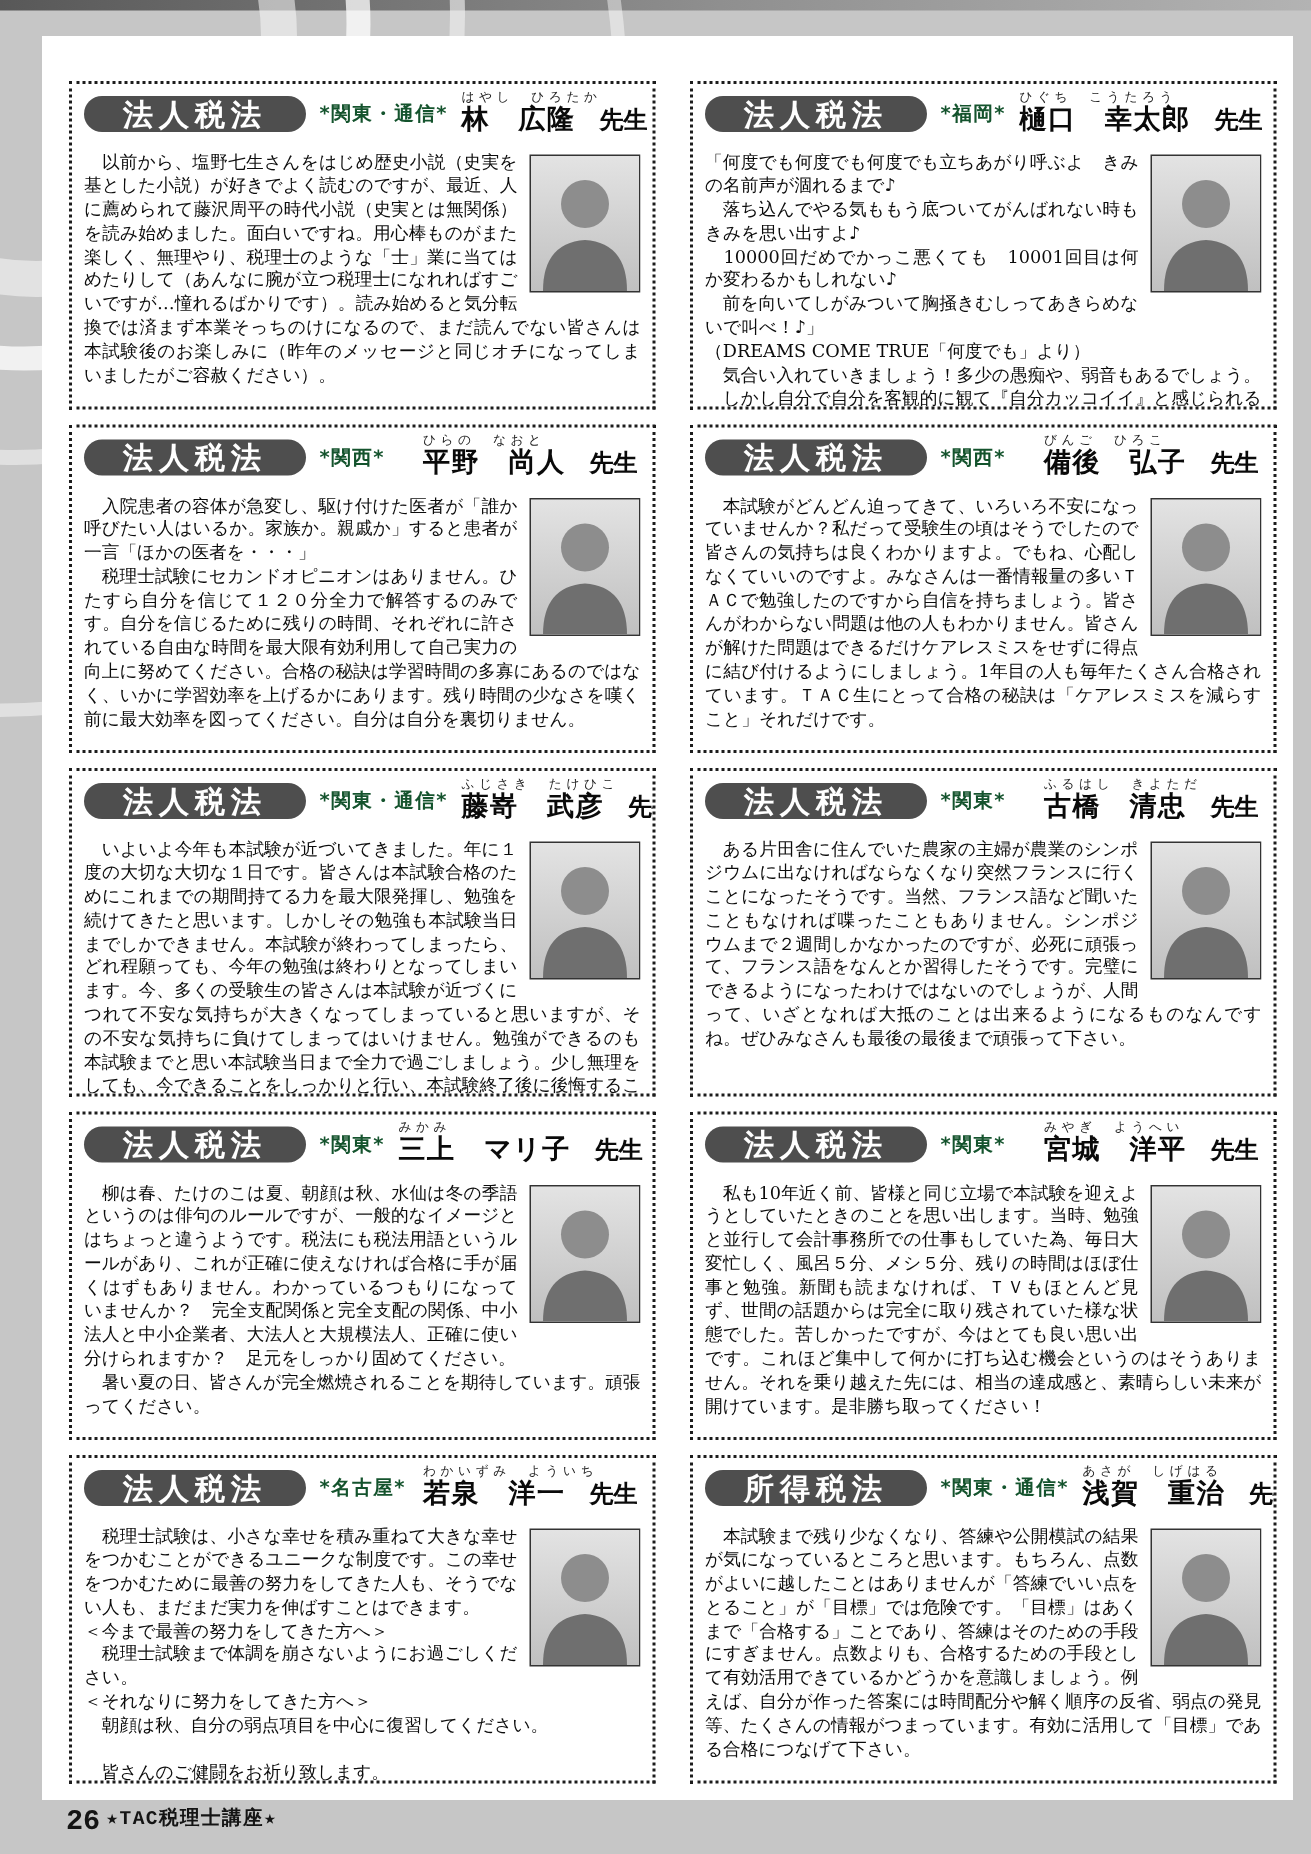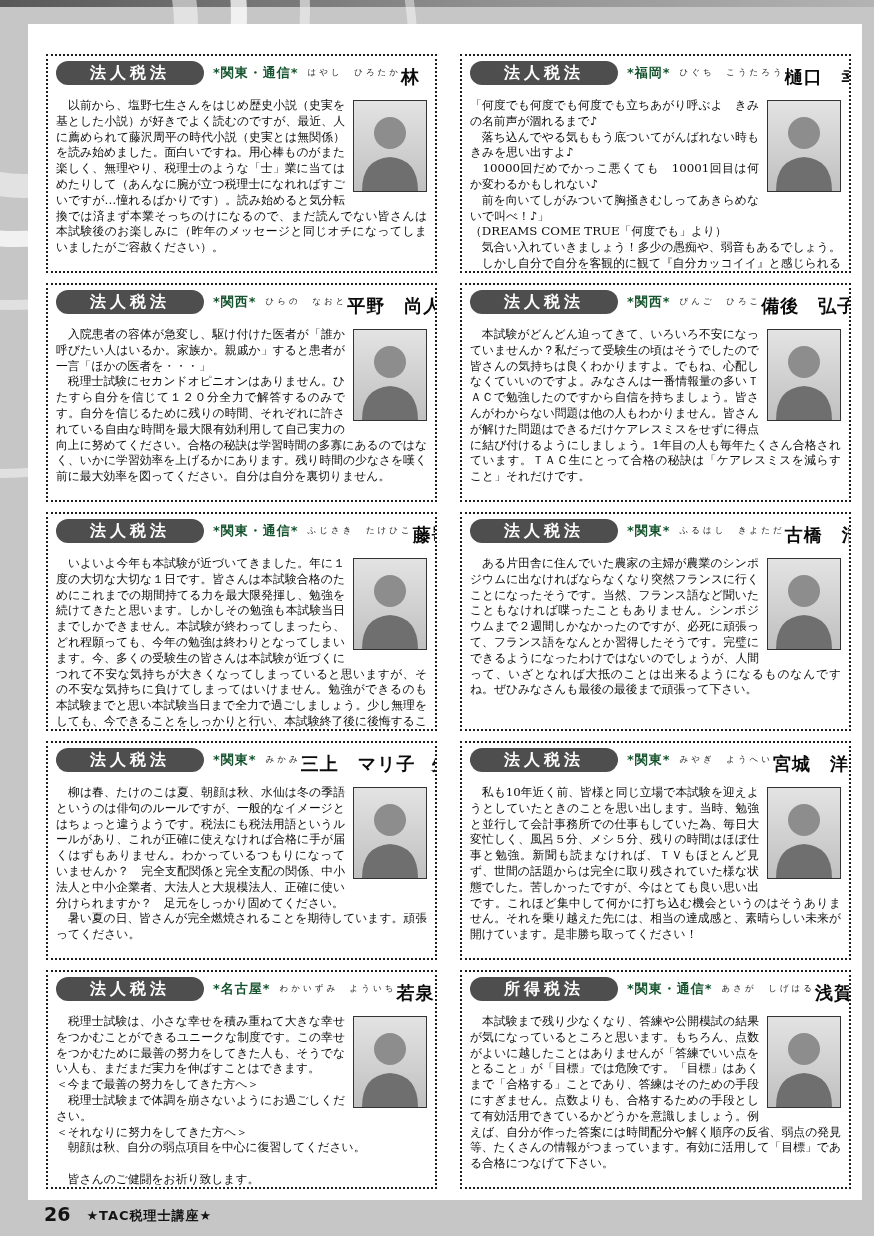--- a/index.html
+++ b/index.html
@@ -46,39 +46,39 @@
     margin-bottom:4px;
   }
   .badge{
     display:inline-block;
     min-width:148px;
     box-sizing:border-box;
     text-align:center;
     background:#4e4e4e;
     color:#ffffff;
     font-weight:bold;
-    font-size:16px;
+    font-size:20px;
     line-height:24px;
     letter-spacing:4px;
     border-radius:13px;
     padding:0 10px;
     margin-bottom:1px;
   }
   .loc{
     font-weight:bold;
     font-size:13px;
     color:#14532d;
     letter-spacing:1px;
     margin-bottom:4px;
     white-space:nowrap;
   }
   .namewrap{
     margin-left:auto;
     display:flex;
-    flex-direction:row;
+    flex-direction:column;
     align-items:flex-start;
     line-height:1;
     padding-right:2px;
   }
   .furi{
     font-size:8.5px;
     letter-spacing:3px;
     color:#222;
     margin-bottom:1px;
     white-space:nowrap;
@@ -109,22 +109,23 @@
     margin:0;
     font-family:"DejaVu Serif",serif;
     font-size:11.8px;
     line-height:1.34;
     color:#0c0c0c;
     text-align:justify;
     white-space:pre-line;
   }
   .footer{
     position:absolute;left:44px;top:1203px;
-    display:flex;align-items:flex-end;gap:16px;
+    display:flex;align-items:flex-start;gap:4px;
     color:#141414;
+    font-family:Liberation Mono, monospace;
   }
   .footer .pno{font-weight:bold;font-size:19px;}
   .footer .plabel{font-weight:bold;font-size:13px;letter-spacing:1px;}
 </style>
 </head>
 <body>
 
 <div id="topbar"></div>
 <div class="arc" id="arc1"></div>
 <div class="arc" id="arc2"></div>

